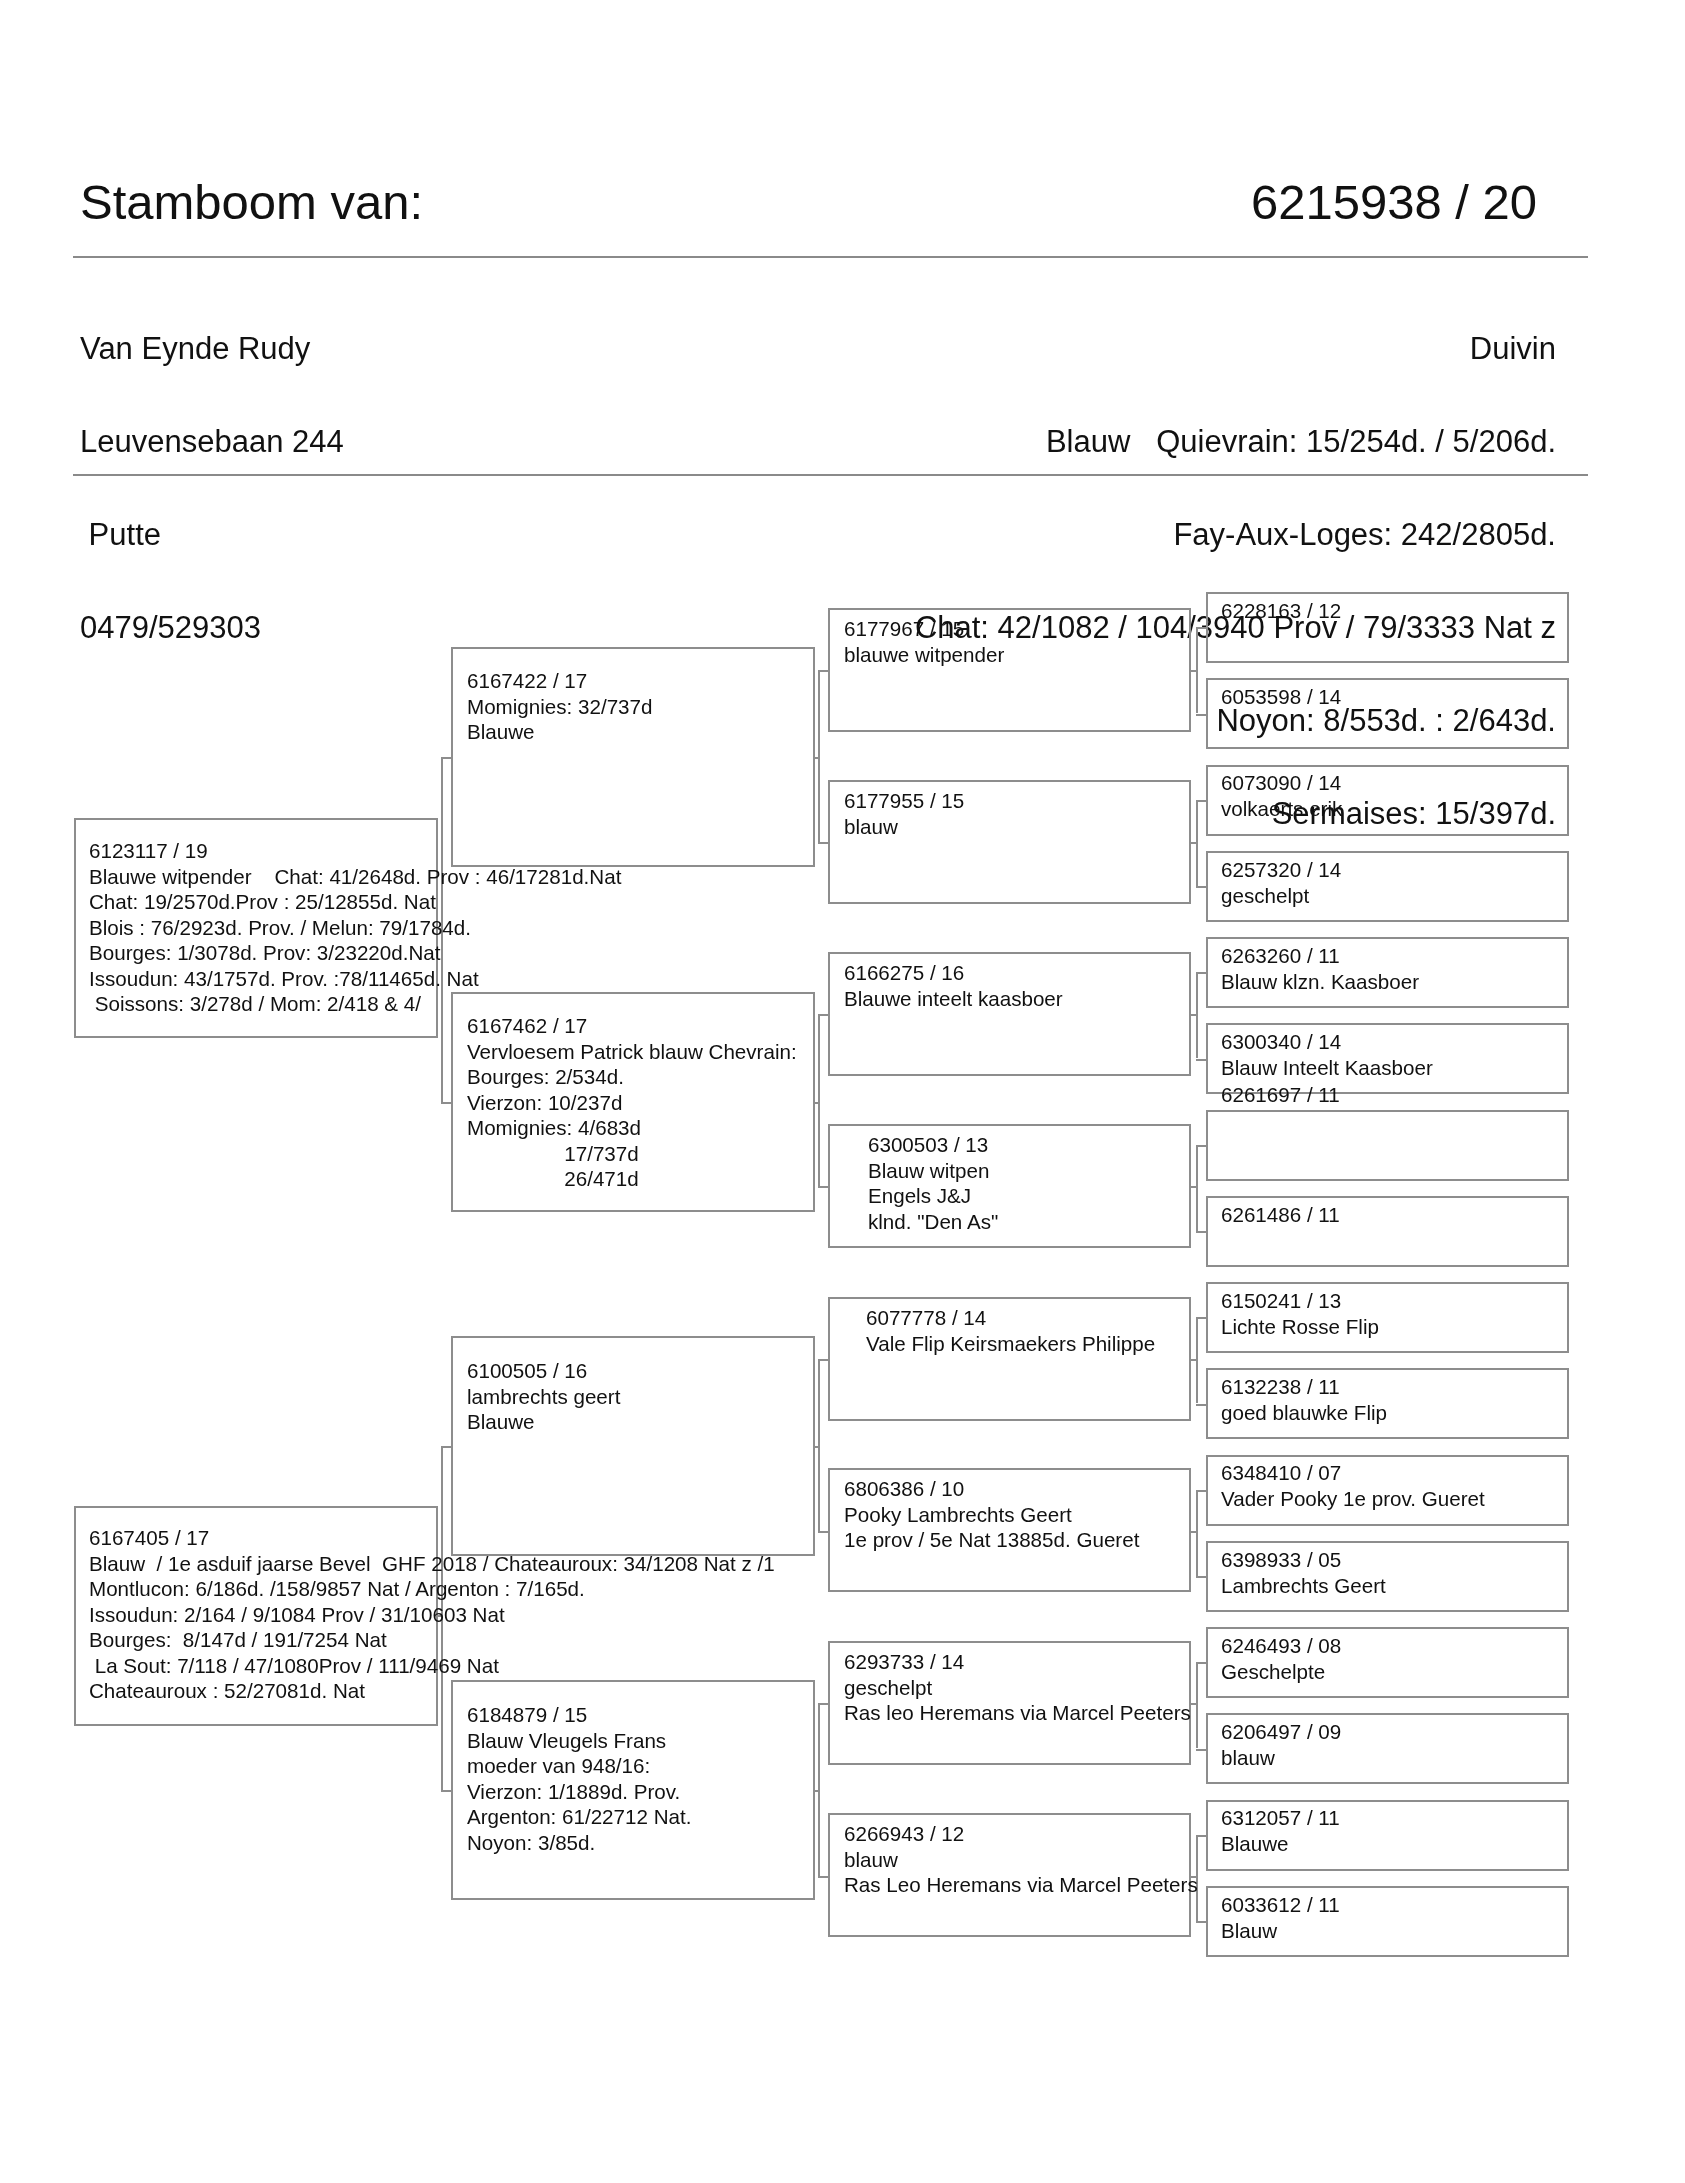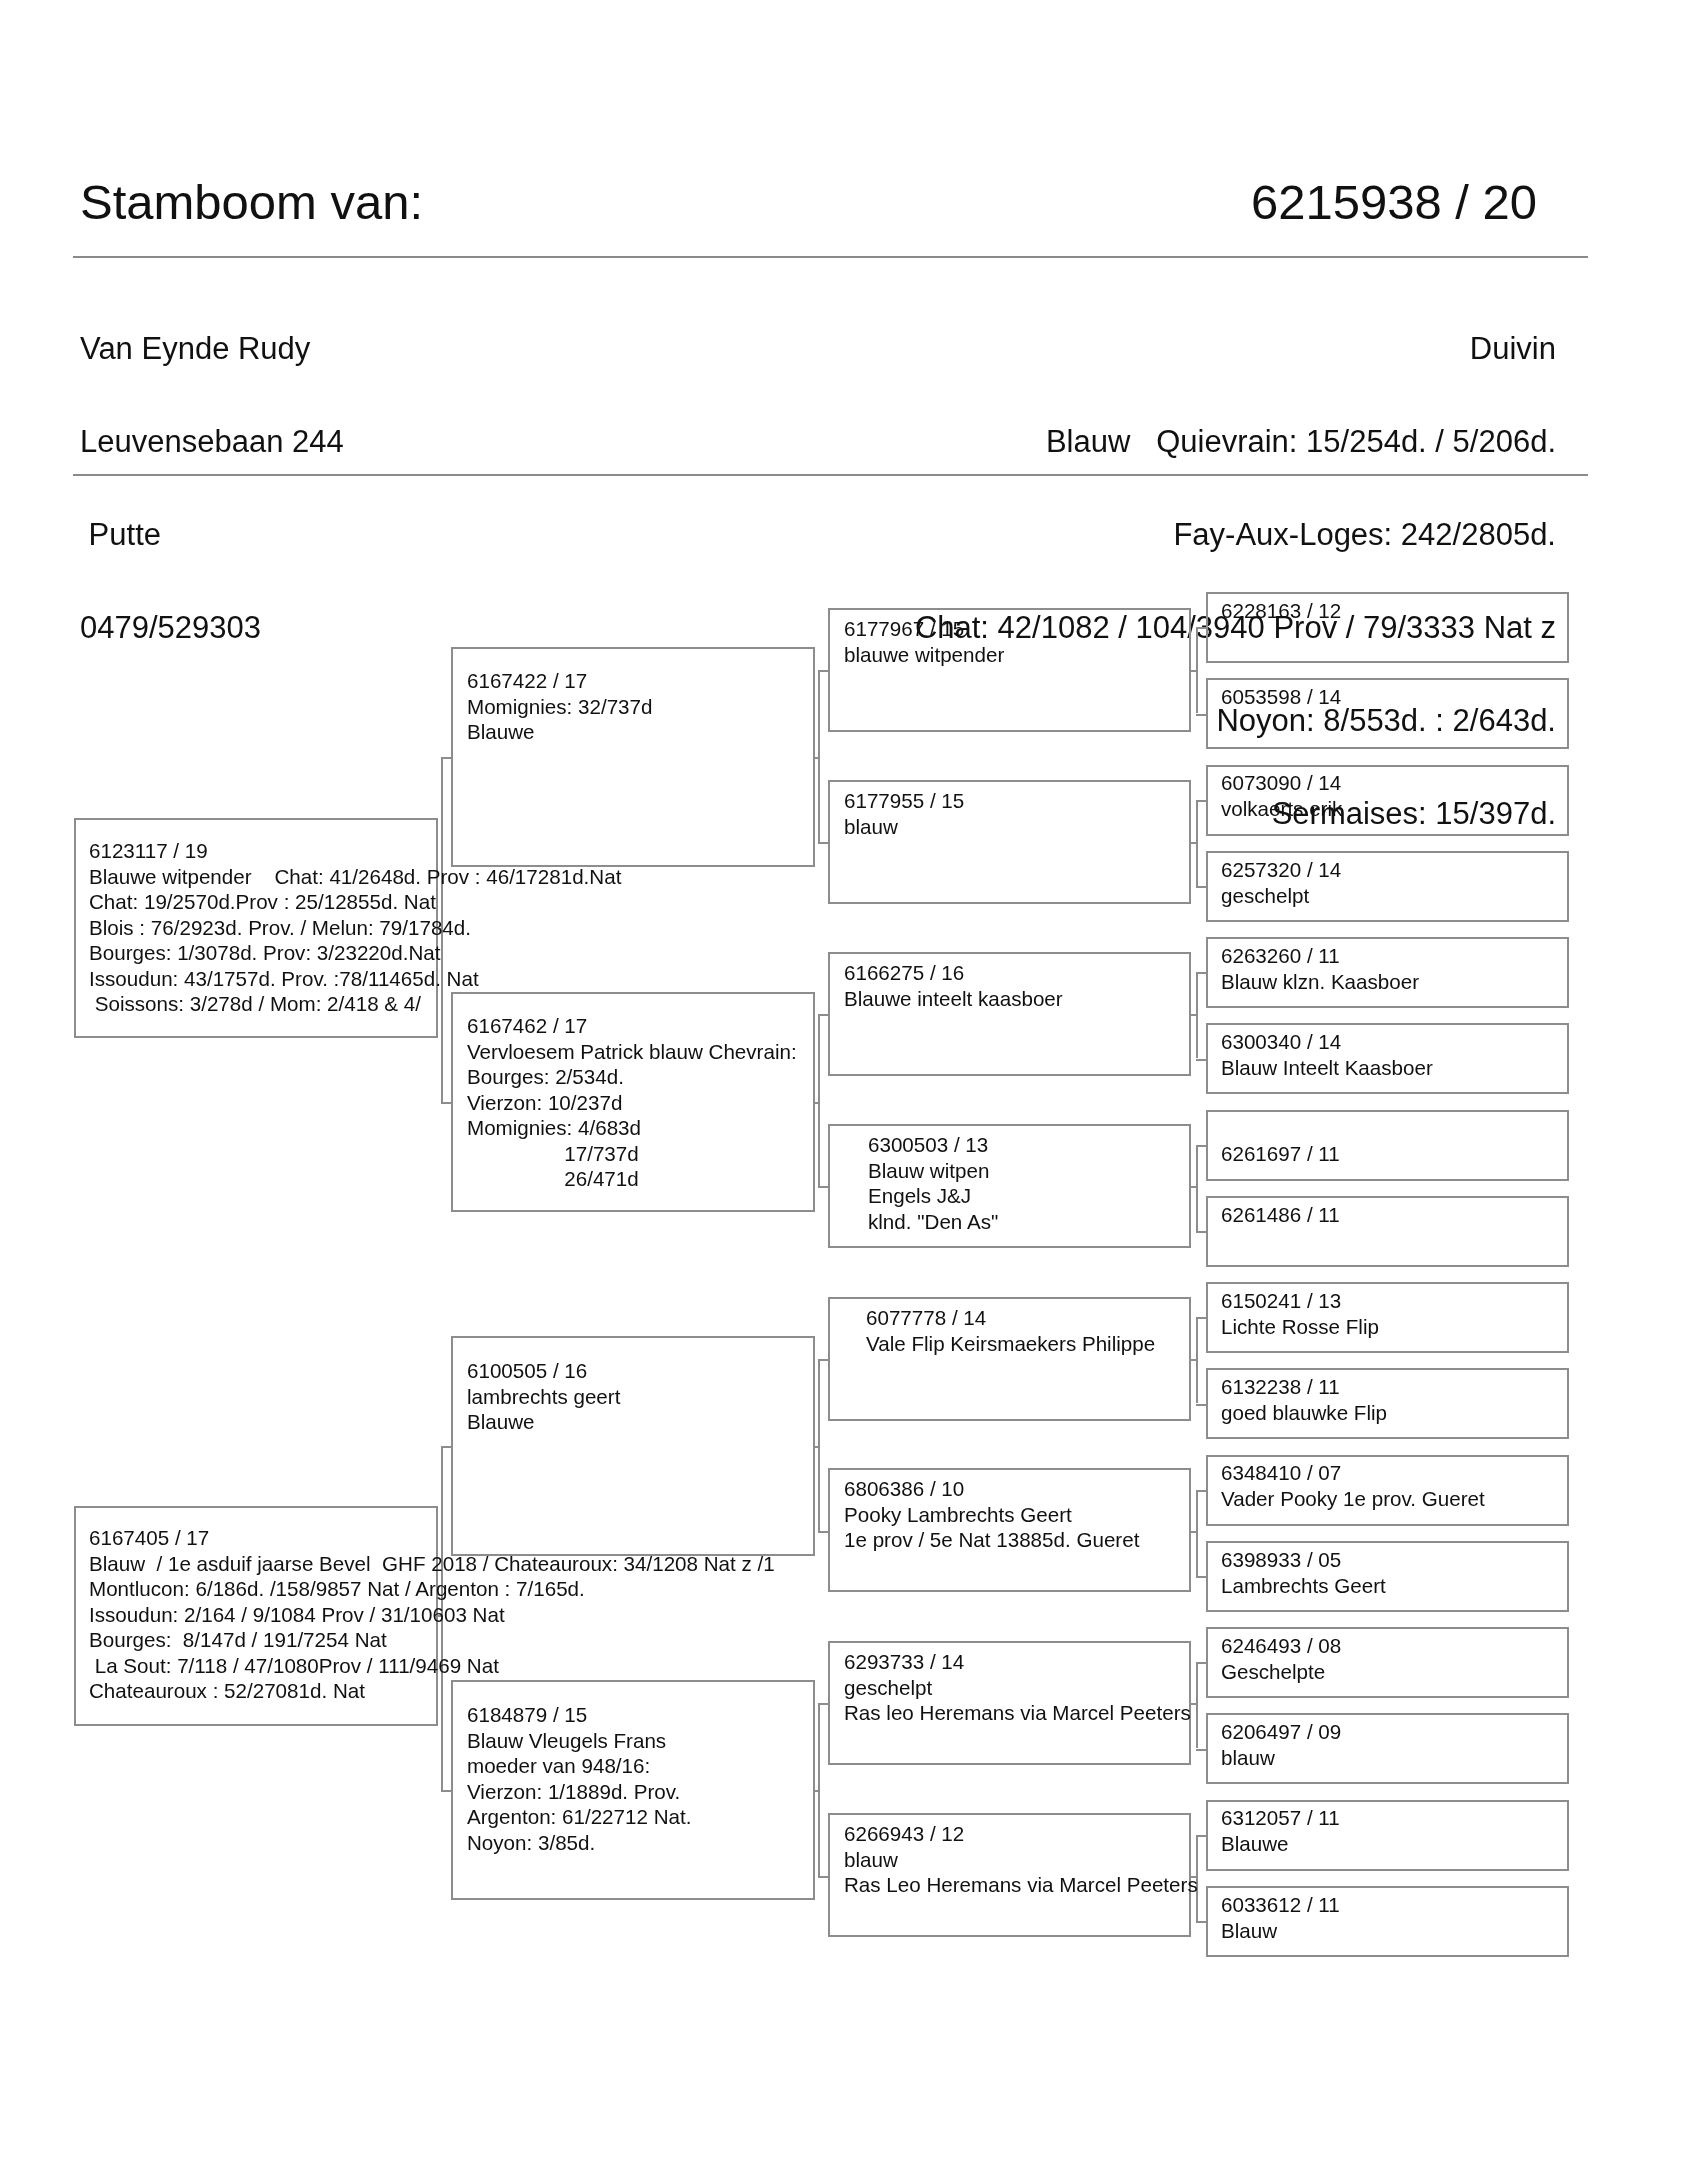--- a/index.html
+++ b/index.html
@@ -131,21 +131,21 @@
     <div class="txt" style="left: 1221px; top: 684px;"><div>6053598 / 14</div></div>
     <div class="box" style="left: 1206px; top: 765px; width: 363px; height: 71px;"></div>
     <div class="txt" style="left: 1221px; top: 770px;"><div>6073090 / 14</div><div>volkaerts erik</div></div>
     <div class="box" style="left: 1206px; top: 851px; width: 363px; height: 71px;"></div>
     <div class="txt" style="left: 1221px; top: 857px;"><div>6257320 / 14</div><div>geschelpt</div></div>
     <div class="box" style="left: 1206px; top: 937px; width: 363px; height: 71px;"></div>
     <div class="txt" style="left: 1221px; top: 943px;"><div>6263260 / 11</div><div>Blauw klzn. Kaasboer</div></div>
     <div class="box" style="left: 1206px; top: 1023px; width: 363px; height: 71px;"></div>
     <div class="txt" style="left: 1221px; top: 1029px;"><div>6300340 / 14</div><div>Blauw Inteelt Kaasboer</div></div>
     <div class="box" style="left: 1206px; top: 1110px; width: 363px; height: 71px;"></div>
-    <div class="txt" style="left: 1221px; top: 1141px;"><div>6261697 / 11</div></div>
+    <div class="txt" style="left: 1221px; top: 1082px;"><div>6261697 / 11</div></div>
     <div class="box" style="left: 1206px; top: 1196px; width: 363px; height: 71px;"></div>
     <div class="txt" style="left: 1221px; top: 1202px;"><div>6261486 / 11</div></div>
     <div class="box" style="left: 1206px; top: 1282px; width: 363px; height: 71px;"></div>
     <div class="txt" style="left: 1221px; top: 1288px;"><div>6150241 / 13</div><div>Lichte Rosse Flip</div></div>
     <div class="box" style="left: 1206px; top: 1368px; width: 363px; height: 71px;"></div>
     <div class="txt" style="left: 1221px; top: 1374px;"><div>6132238 / 11</div><div>goed blauwke Flip</div></div>
     <div class="box" style="left: 1206px; top: 1455px; width: 363px; height: 71px;"></div>
     <div class="txt" style="left: 1221px; top: 1460px;"><div>6348410 / 07</div><div>Vader Pooky 1e prov. Gueret</div></div>
     <div class="box" style="left: 1206px; top: 1541px; width: 363px; height: 71px;"></div>
     <div class="txt" style="left: 1221px; top: 1547px;"><div>6398933 / 05</div><div>Lambrechts Geert</div></div>

